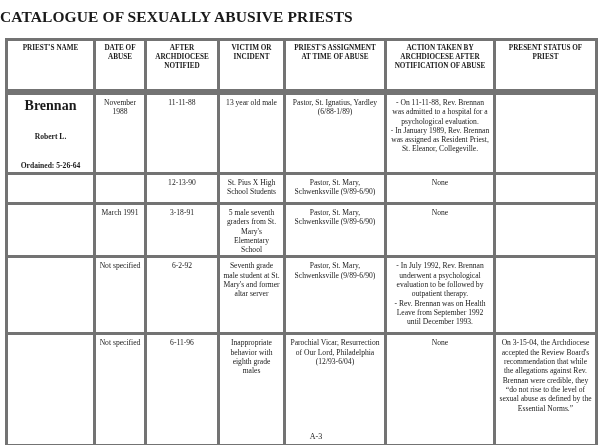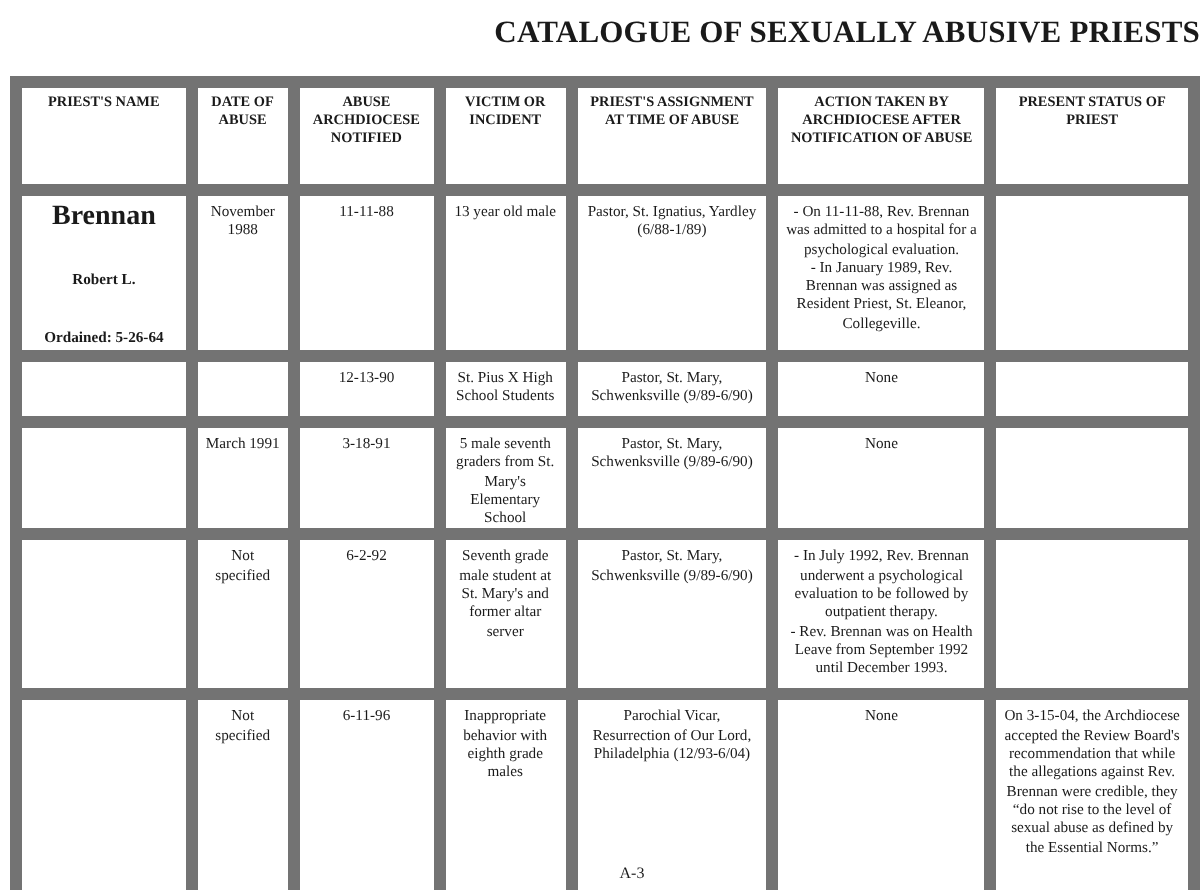--- a/index.html
+++ b/index.html
@@ -1,21 +1,21 @@
 <!DOCTYPE html>
 <html><head>
 <meta charset="utf-8">
 <style>
   html, body { margin: 0; padding: 0; background: #ffffff; }
   body { width: 600px; height: 445px; position: relative; overflow: hidden;
          font-family: "Liberation Serif", "DejaVu Serif", serif; color: #1a1a1a; }
-  .title { position: absolute; top: 8px; left: 0; width: 600px; text-align: right;
+  .title { position: absolute; top: 8px; left: 0; width: 600px; text-align: left;
            font-weight: bold; font-size: 15.5px; letter-spacing: 0.1px; }
   table { border-collapse: collapse; position: absolute; left: 5px; table-layout: fixed; }
-  td, th { border: 6px solid #737373; vertical-align: top; padding: 1px 3px; font-size: 7.6px; line-height: 9.3px; }
+  td, th { border: 3px solid #737373; vertical-align: top; padding: 1px 3px; font-size: 7.6px; line-height: 9.3px; }
   th { font-weight: bold; text-align: center; font-size: 7.2px; line-height: 9px; padding-top: 3px; }
   #hdr { top: 38px; }
   #hdr th { height: 44px; }
   #main { top: 92px; }
   col.c1 { width: 88px; } col.c2 { width: 51px; } col.c3 { width: 73px; }
   col.c4 { width: 66px; } col.c5 { width: 101px; } col.c6 { width: 109px; } col.c7 { width: 102px; }
   td { padding-top: 3px; text-align: center; }
   .pname { font-weight: bold; font-size: 14px; line-height: 15px; display: block; }
   .psub { font-weight: bold; font-size: 7.6px; line-height: 10px; display: block; margin-top: 19px; }
   .pl { display: block; }
@@ -38,21 +38,21 @@
       <col class="c3">
       <col class="c4">
       <col class="c5">
       <col class="c6">
       <col class="c7">
     </colgroup>
   <tbody>
       <tr>
     <th>PRIEST'S NAME</th>
     <th>DATE OF ABUSE</th>
-    <th>ABUSE ARCHDIOCESE NOTIFIED</th>
+    <th>AFTER ARCHDIOCESE NOTIFIED</th>
     <th>VICTIM OR INCIDENT</th>
     <th>PRIEST'S ASSIGNMENT AT TIME OF ABUSE</th>
     <th>ACTION TAKEN BY ARCHDIOCESE AFTER NOTIFICATION OF ABUSE</th>
     <th>PRESENT STATUS OF PRIEST</th>
   </tr>
 </tbody>
   </table>
 
 <table id="main">
   <colgroup>

